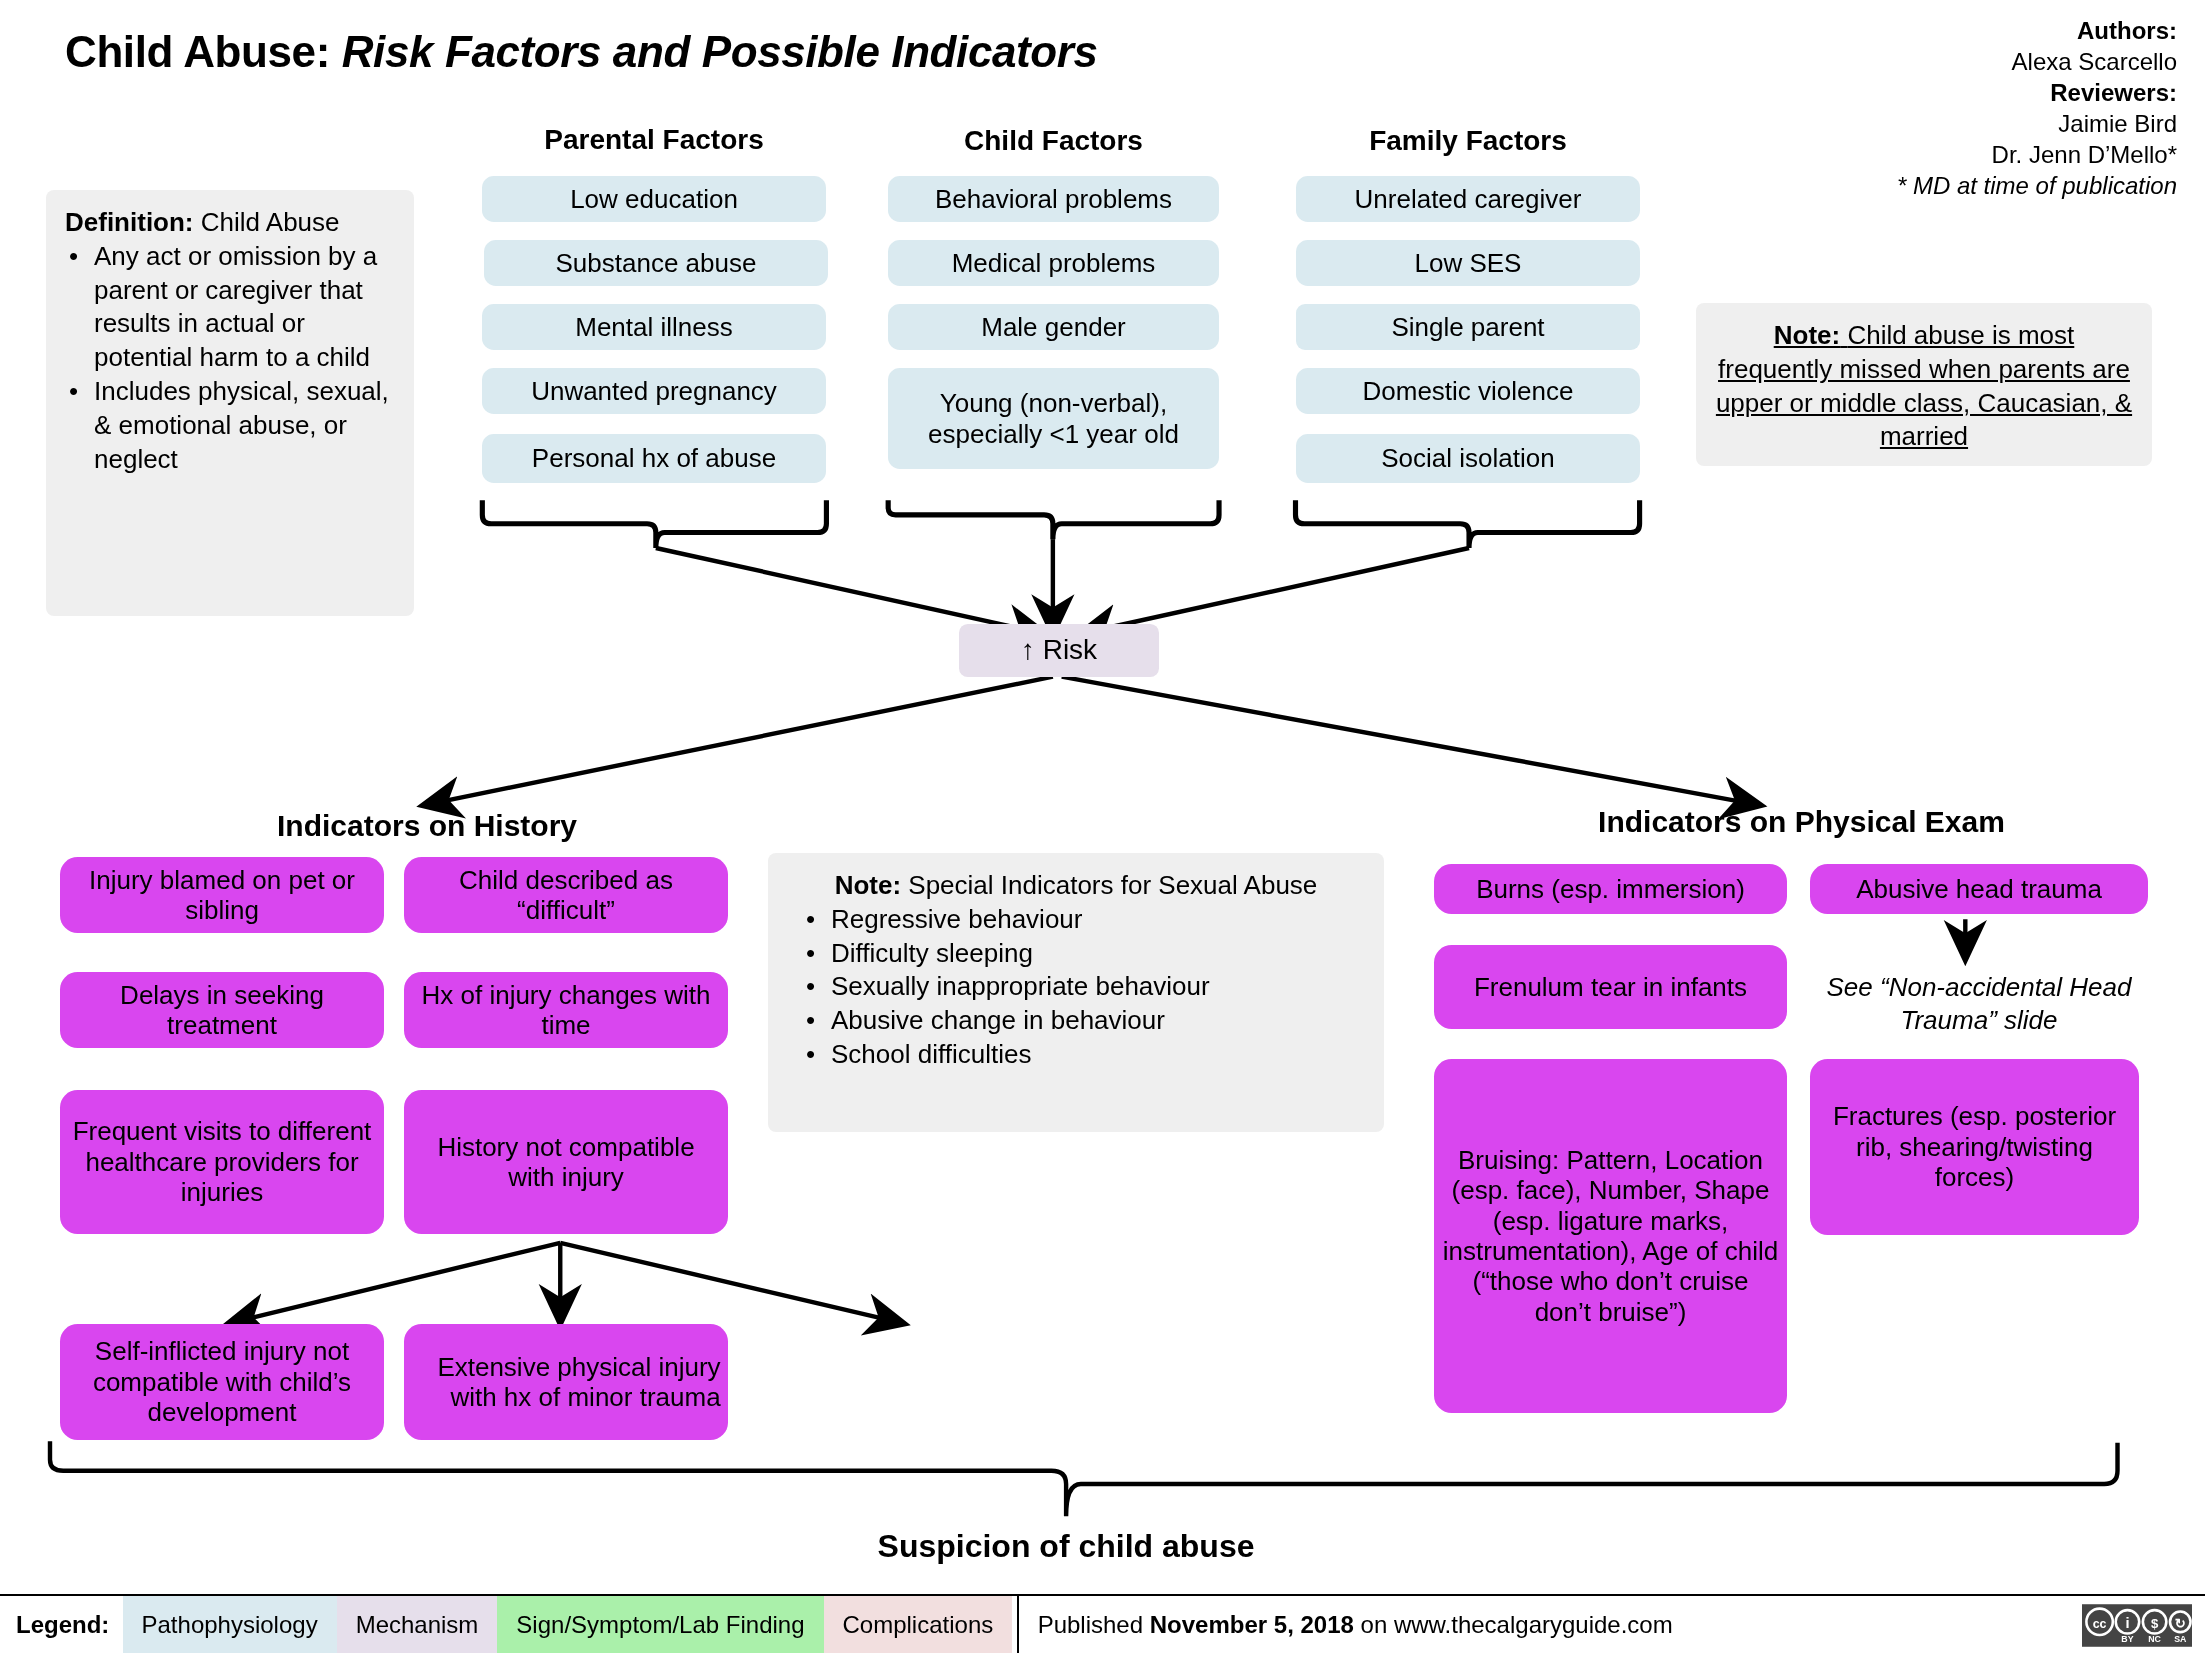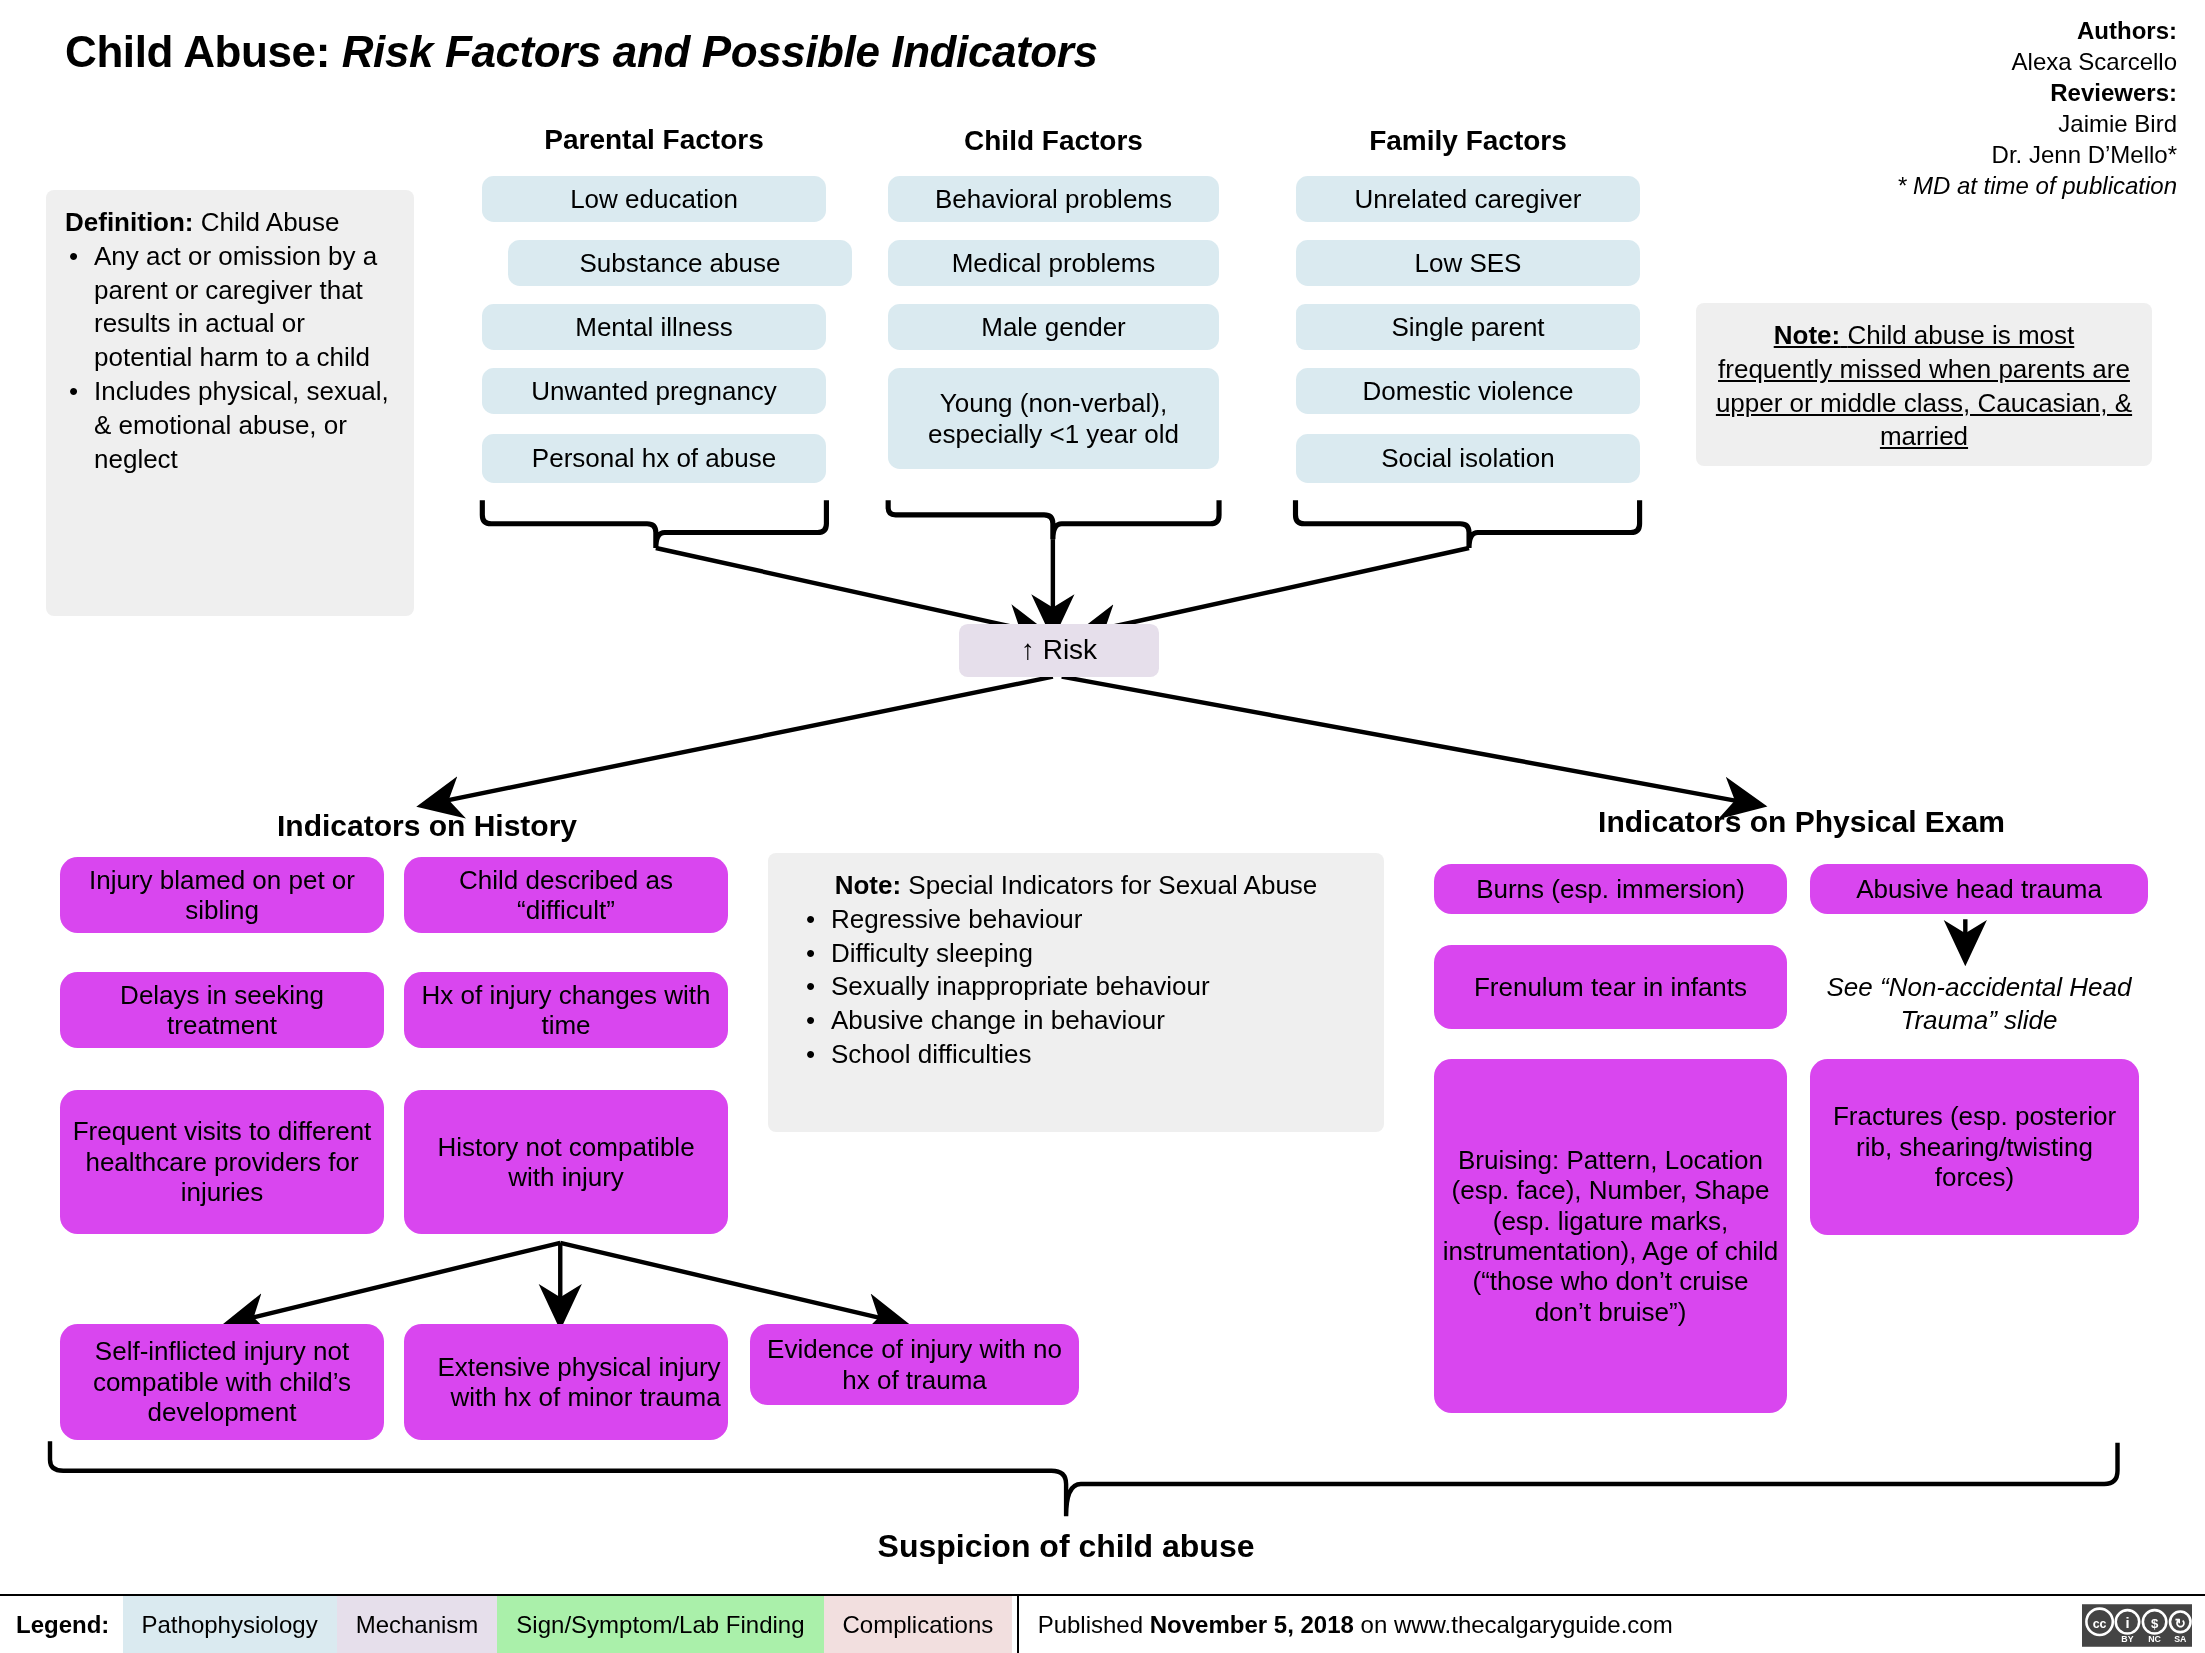--- a/index.html
+++ b/index.html
@@ -205,21 +205,21 @@
     <div><span class="hd">Definition:</span>
       <span>Child Abuse</span></div>
     <ul>
       <li>Any act or omission by a parent or caregiver that results in actual or potential harm to a child</li>
       <li>Includes physical, sexual, &amp; emotional abuse, or neglect</li>
     </ul>
   </div>
 
   <div class="abs colhead" style="left:482px;top:124px;width:344px;">Parental Factors</div>
   <div class="abs box blue" style="left:482px;top:176px;width:344px;height:46px;">Low education</div>
-  <div class="abs box blue" style="left:508px;top:240px;width:344px;height:46px;">Substance abuse</div>
+  <div class="abs box blue" style="left:484px;top:240px;width:344px;height:46px;">Substance abuse</div>
   <div class="abs box blue" style="left:482px;top:304px;width:344px;height:46px;">Mental illness</div>
   <div class="abs box blue" style="left:482px;top:368px;width:344px;height:46px;">Unwanted pregnancy</div>
   <div class="abs box blue" style="left:482px;top:434px;width:344px;height:49px;">Personal hx of abuse</div>
 
   <div class="abs colhead" style="left:888px;top:125px;width:331px;">Child Factors</div>
   <div class="abs box blue" style="left:888px;top:176px;width:331px;height:46px;">Behavioral problems</div>
   <div class="abs box blue" style="left:888px;top:240px;width:331px;height:46px;">Medical problems</div>
   <div class="abs box blue" style="left:888px;top:304px;width:331px;height:46px;">Male gender</div>
   <div class="abs box blue" style="left:888px;top:368px;width:331px;height:101px;">Young (non-verbal), especially &lt;1 year old</div>
 
@@ -241,21 +241,20 @@
 
   <div class="abs box green" style="left:60px;top:857px;width:324px;height:76px;">Injury blamed on pet or sibling</div>
   <div class="abs box green" style="left:404px;top:857px;width:324px;height:76px;">Child described as “difficult”</div>
   <div class="abs box green" style="left:60px;top:972px;width:324px;height:76px;">Delays in seeking treatment</div>
   <div class="abs box green" style="left:404px;top:972px;width:324px;height:76px;">Hx of injury changes with time</div>
   <div class="abs box green" style="left:60px;top:1090px;width:324px;height:144px;">Frequent visits to different healthcare providers for injuries</div>
   <div class="abs box green" style="left:404px;top:1090px;width:324px;height:144px;">History not compatible with injury</div>
 
   <div class="abs box green" style="left:60px;top:1324px;width:324px;height:116px;">Self-inflicted injury not compatible with child’s development</div>
   <div class="abs box green" style="left:404px;top:1324px;width:324px;height:116px;text-align:right;">Extensive physical injury with hx of minor trauma</div>
-  <div class="abs box green" style="left:750px;top:1324px;width:329px;height:81px;">Evidence of injury with no hx of trauma</div>
 
   <div class="abs panel" style="left:768px;top:853px;width:616px;height:279px;">
     <div style="text-align:center;">
       <span class="hd">Note:</span>
       <span>Special Indicators for Sexual Abuse</span>
     </div>
     <ul style="padding-left:44px;">
       <li>Regressive behaviour</li>
       <li>Difficulty sleeping</li>
       <li>Sexually inappropriate behaviour</li>

